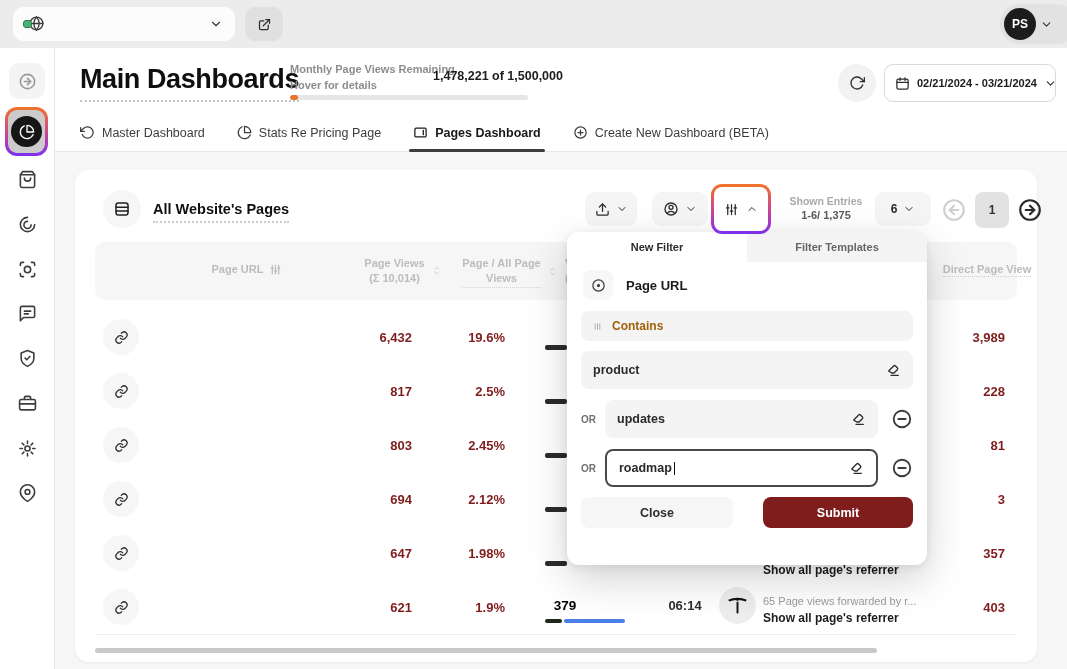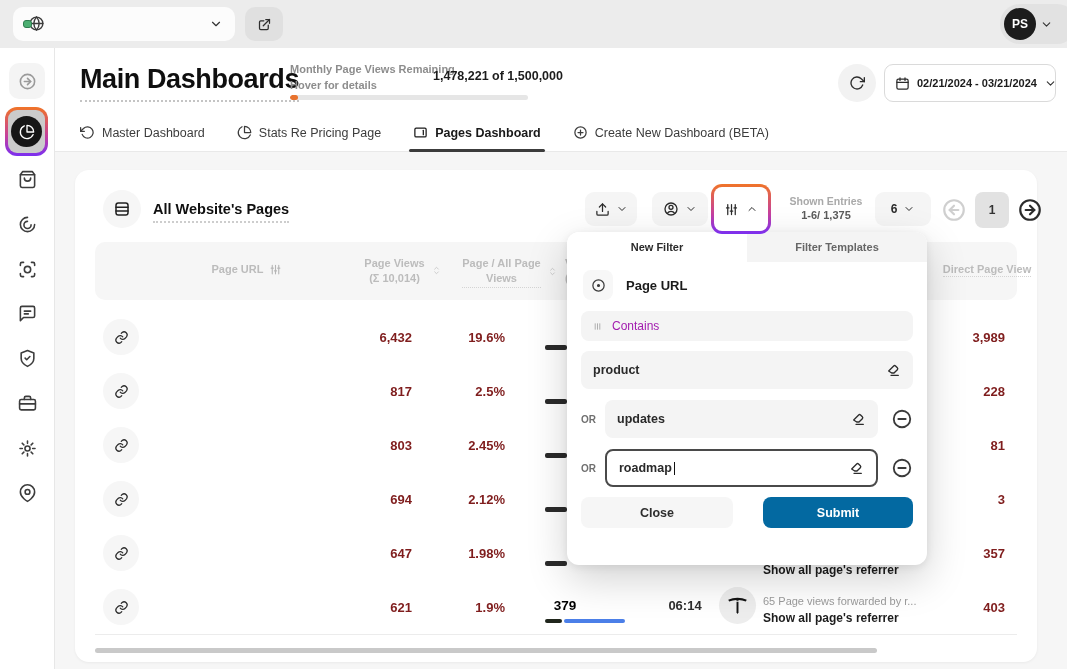--- a/index.html
+++ b/index.html
@@ -114,37 +114,37 @@
   .popup-tabs { display:flex; height:30px; border-radius:12px 12px 0 0; overflow:hidden; }
   .popup-tab { flex:1; display:flex; align-items:center; justify-content:center; font-size:11px; font-weight:600; cursor:pointer; }
   .popup-tab.on { background:#fff; color:#2b2b2b; }
   .popup-tab.off { background:#f4f4f4; color:#666; }
   .pfield { display:flex; align-items:center; gap:13px; padding:8px 16px 6px 16px; }
   .pfield-icon { width:30px; height:30px; border-radius:8px; background:#f7f7f7; display:flex; align-items:center;
     justify-content:center; color:#3a3a3a; }
   .pfield-label { font-size:13px; font-weight:700; color:#1b1b1b; }
   .pcond { margin:5px 14px 0 14px; height:30px; background:#f4f4f4; border-radius:8px; display:flex; align-items:center;
     gap:9px; padding:0 11px; cursor:pointer; }
-  .pcond-label { font-size:12px; font-weight:400; color:#a21caf; }
+  .pcond-label { font-size:12px; font-weight:700; color:#a16207; }
   .pinput { height:38px; background:#f4f4f4; border-radius:8px; display:flex; align-items:center; padding:0 12px;
     font-size:12.5px; font-weight:600; color:#2a2a2a; cursor:text; }
   .pinput .erase { margin-left:auto; color:#2c2c2c; cursor:pointer; }
   .pinput.first { margin:10px 14px 0 14px; }
   .por-row { display:flex; align-items:center; margin:11px 14px 0 14px; gap:0; }
   .por { width:24px; font-size:10px; font-weight:700; color:#707070; flex:none; }
   .por-row .pinput { flex:1; }
   .minus-btn { width:22px; height:22px; margin-left:13px; color:#3a3a3a; flex:none; cursor:pointer; }
   .pinput.focused { background:#fff; border:2px solid #4a4a4a; }
   .caret { display:inline-block; width:1.5px; height:13px; background:#111; margin-left:2px; vertical-align:-2px; }
   .padd { margin:13px 14px 0 14px; height:33px; background:#f4f4f4; border-radius:8px; display:flex; align-items:center;
     justify-content:center; gap:9px; font-size:12.5px; font-weight:700; color:#1f1f1f; cursor:pointer; }
   .pfooter { display:flex; margin:10px 14px 0 14px; gap:30px; }
   .pclose { width:152px; height:31px; background:#f6f6f6; border-radius:8px; display:flex; align-items:center;
     justify-content:center; font-size:12.5px; font-weight:600; color:#2e2e2e; cursor:pointer; }
-  .psubmit { flex:1; height:31px; background:#0369a1; border-radius:8px; display:flex; align-items:center;
+  .psubmit { flex:1; height:31px; background:#7f1d1d; border-radius:8px; display:flex; align-items:center;
     justify-content:center; font-size:12.5px; font-weight:700; color:#fff; cursor:pointer; }
 </style>
 </head>
 <body>
 
 <svg width="0" height="0" style="position:absolute">
   <defs>
     <symbol id="i-globe" viewBox="0 0 24 24">
         <g class="stroke-ic">
           <circle cx="12" cy="12" r="9"></circle>

